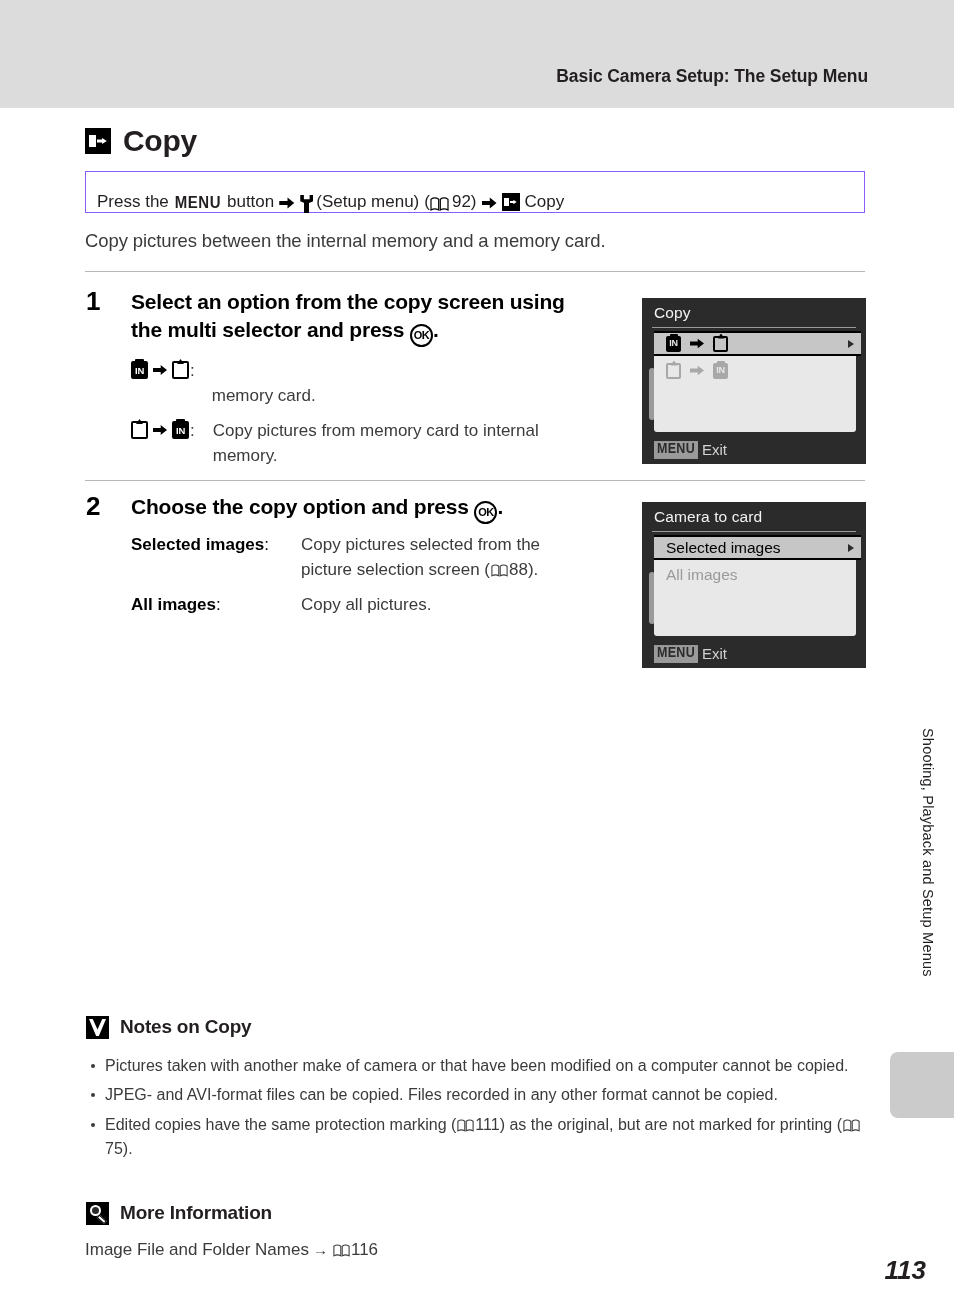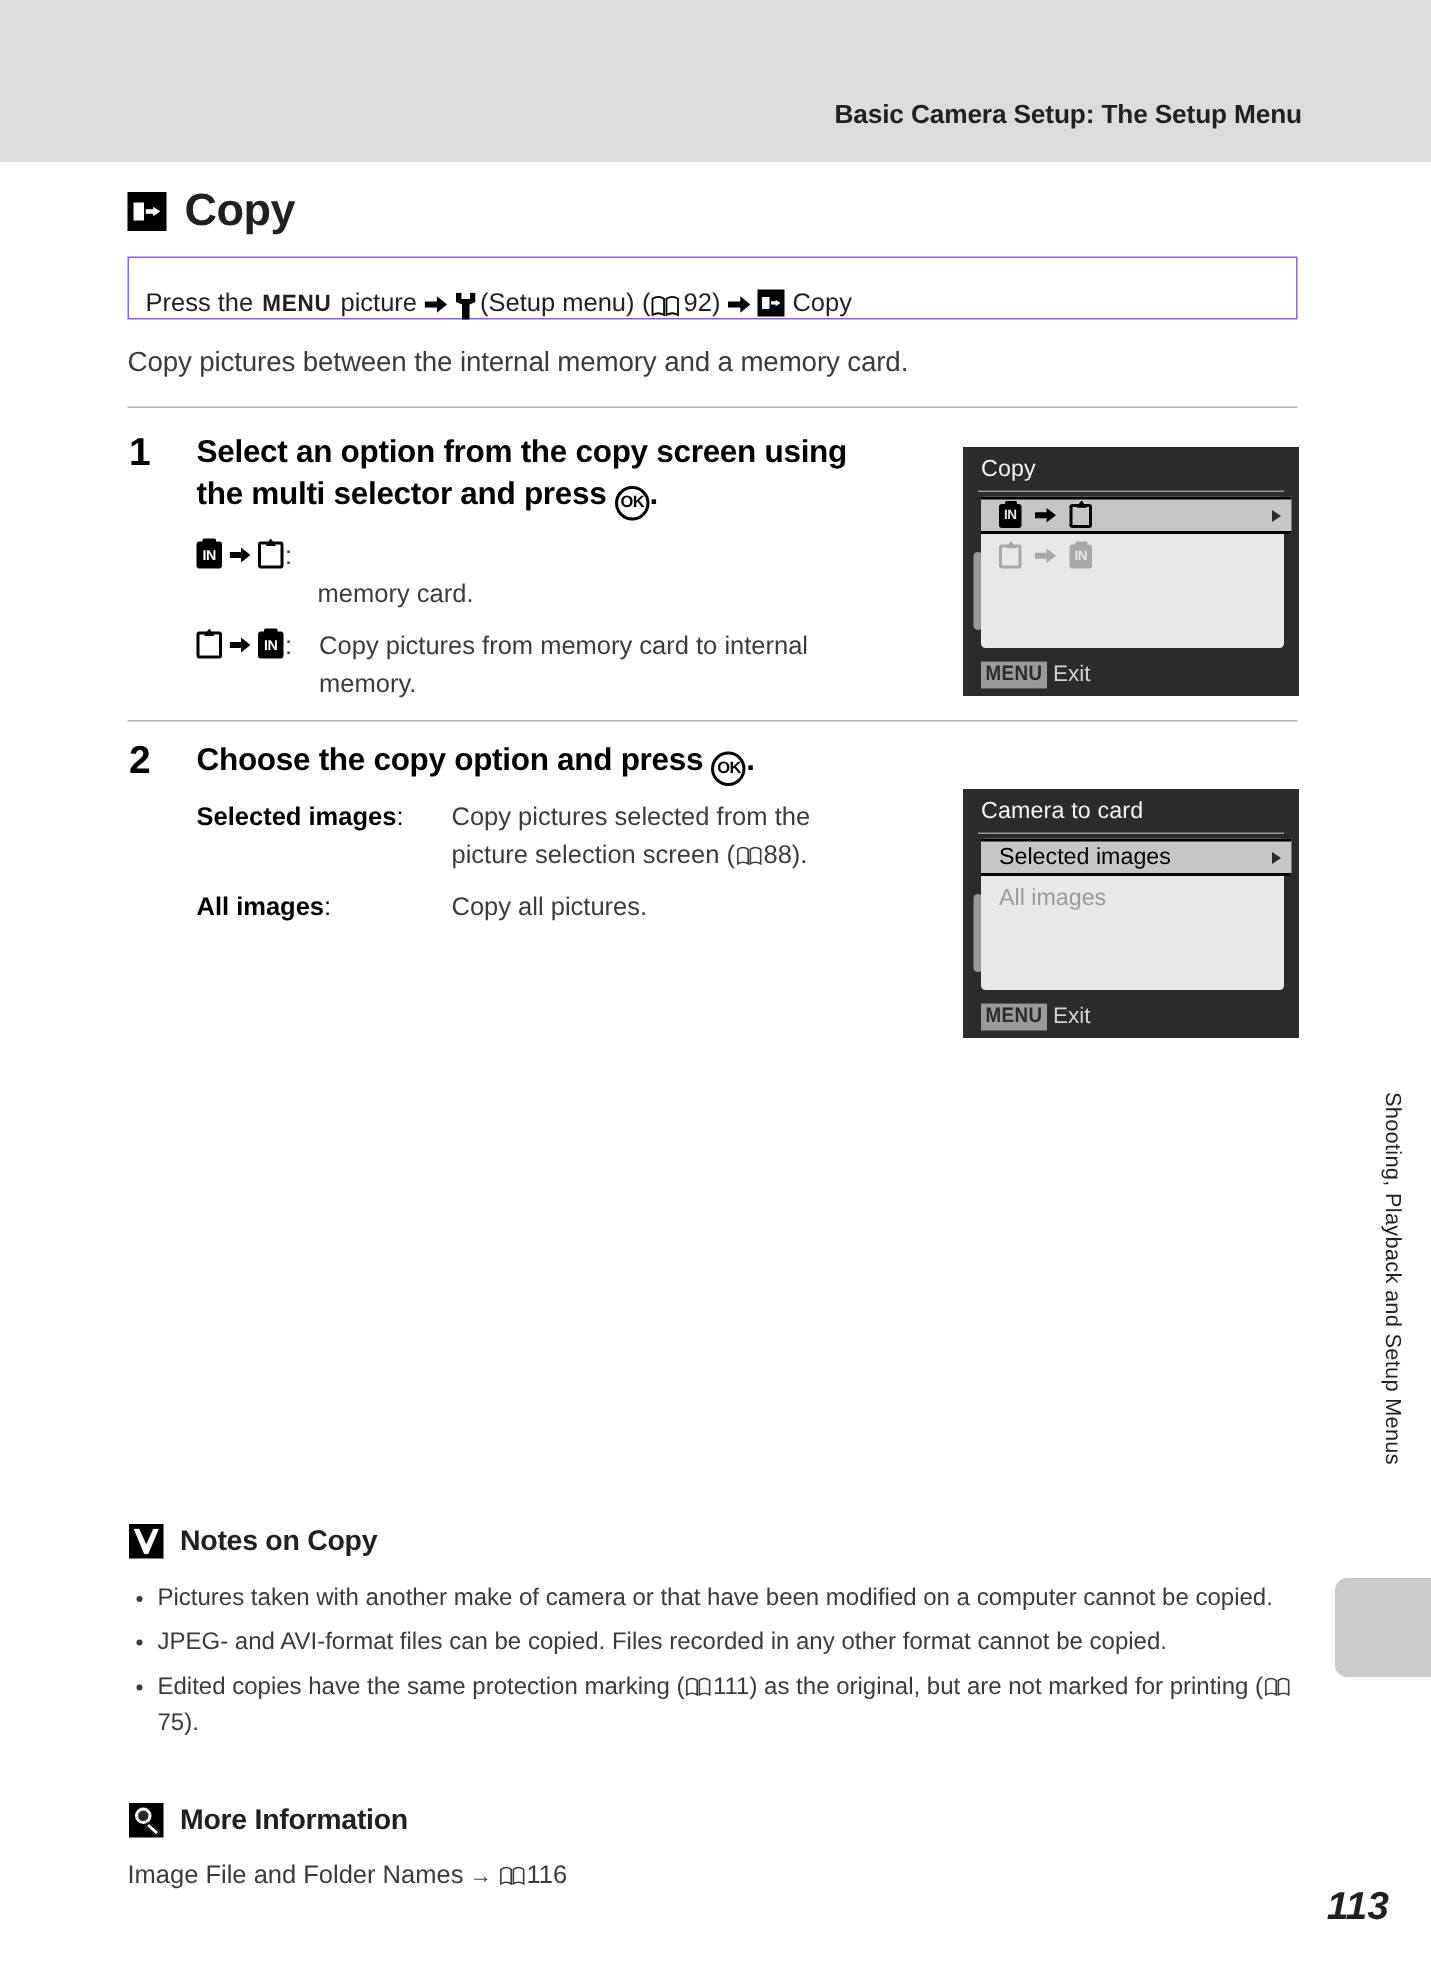--- a/index.html
+++ b/index.html
@@ -485,21 +485,21 @@
     width: 64px;
     height: 66px;
     background: #cbcbcb;
     border-radius: 8px 0 0 8px;
   }
 
   
   .note-head {
     position: absolute;
     display: flex;
-    align-items: center;
+    align-items: flex-start;
     gap: 11px;
   }
   .note-head-text {
     font-size: 19px;
     font-weight: bold;
     letter-spacing: -0.2px;
   }
   .icon-check {
     width: 23px;
     height: 23px;
@@ -617,21 +617,21 @@
     <span class="icon-copy lg"></span>
     <span class="sec-title-text">Copy</span>
   </div>
 
   <div class="nav-box">
     <div class="nav-line">
       <span class="t">Press the</span>
       <span class="sp"></span>
       <span class="menu-glyph">MENU</span>
       <span class="sp"></span>
-      <span class="t">picture</span>
+      <span class="t">button</span>
       <span class="arrow-fat"></span>
       <span class="wrench-icon"></span>
       <span class="t">(Setup menu)</span>
       <span class="sp"></span>
       <span class="t">(</span>
       <span class="book-icon">
         <svg viewBox="0 0 19 14" width="19" height="14" aria-hidden="true">
           <path d="M1 2.2 C3.4 0.6 6.4 0.6 8.7 2.2 L8.7 13 C6.4 11.6 3.4 11.6 1 13 Z" fill="none" stroke="#000" stroke-width="1.2"></path>
           <path d="M10.3 2.2 C12.6 0.6 15.6 0.6 18 2.2 L18 13 C15.6 11.6 12.6 11.6 10.3 13 Z" fill="none" stroke="#000" stroke-width="1.2"></path>
         </svg>
@@ -737,21 +737,21 @@
 
   <div class="defrow" style="left:131px; top:485px;">
     <span class="term label-b" style="width:170px; display:inline-block;">
       <span>All images</span><span style="font-weight:normal;">:</span>
     </span>
     <span class="desc">
       <span>Copy all pictures.</span>
     </span>
   </div>
 
-  <div class="lcd" style="left:642px; top:394px;margin-top:24px;">
+  <div class="lcd" style="left:642px; top:394px;">
     <div class="lcd-title">Camera to card</div>
     <div class="lcd-underline"></div>
     <div class="lcd-scroll"></div>
     <div class="lcd-body">
       <div class="lcd-row sel" style="top:0px;">
         <span class="lcd-row-label">Selected images</span>
         <span class="lcd-caret"></span>
       </div>
       <div class="lcd-row dim" style="top:27px;">
         <span class="lcd-row-label">All images</span>

